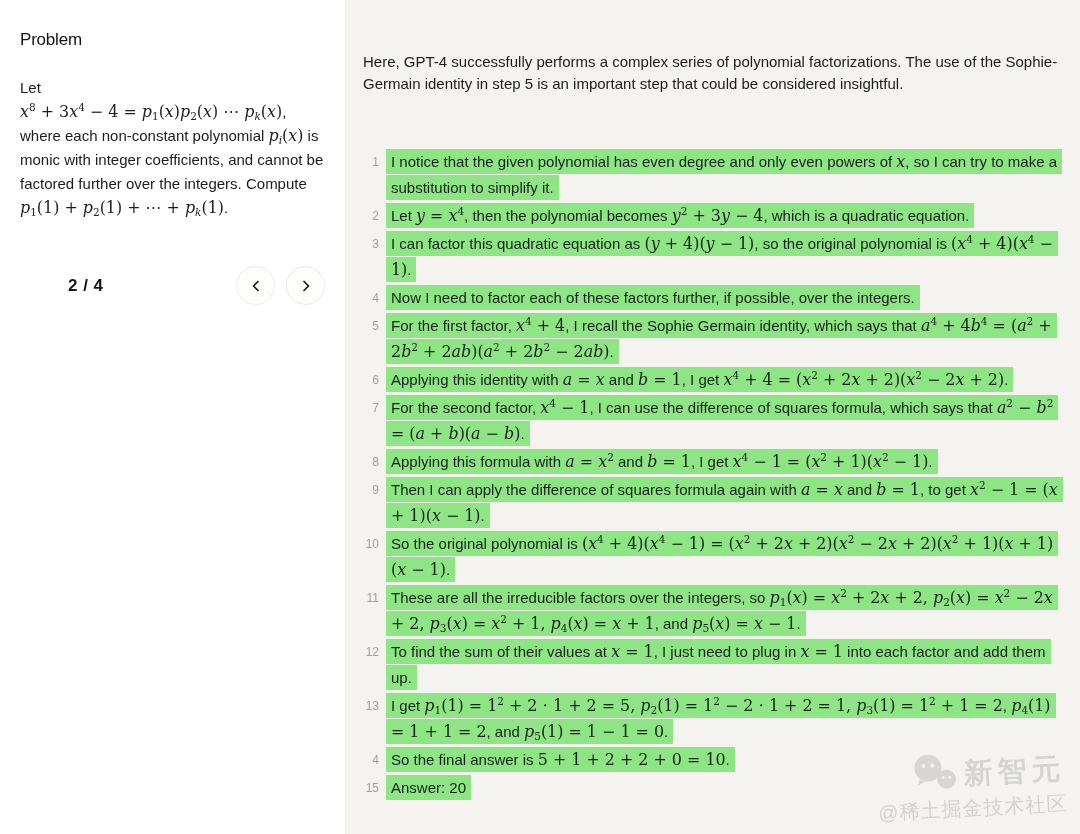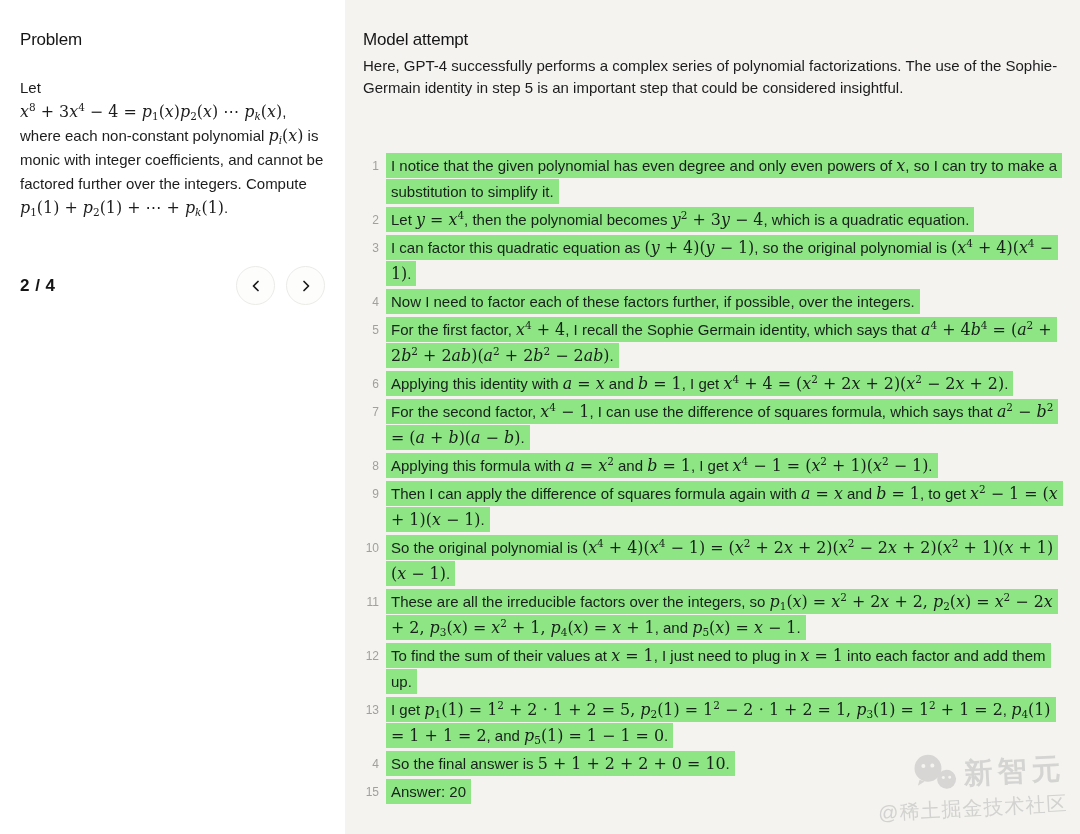--- a/index.html
+++ b/index.html
@@ -16,37 +16,38 @@
   .panel-left h2, .panel-right h2 {
     font-size: 17px; font-weight: 400; letter-spacing: -0.2px; color: #151515;
   }
   .problem-text {
     margin-top: 26px; font-size: 15px; line-height: 24px; color: #1c1c1c;
     white-space: pre-line; max-width: 308px;
   }
   .pager {
     margin-top: 46px; display: flex; align-items: center; justify-content: space-between;
     max-width: 305px;
+    margin-left: 48px;
   }
   .page-indicator { font-size: 17px; font-weight: 700; color: #151515; letter-spacing: 0.5px; }
   .pager-buttons { display: flex; gap: 11px; }
   .pager-btn {
     width: 39px; height: 39px; border-radius: 50%; border: 1px solid #ebebe8;
     background: #fdfdfc; display: flex; align-items: center; justify-content: center;
     cursor: pointer;
   }
   .pager-btn svg { display: block; }
 
   
   .panel-right {
     flex: 1; height: 100%; background: #f4f3f0; position: relative;
     padding: 30px 22px 14px 18px; overflow: hidden;
   }
   .commentary {
-    margin-top: 5px; font-size: 15px; line-height: 22px; color: #1c1c1c; max-width: 700px;
+    margin-top: 21px; font-size: 15px; line-height: 22px; color: #1c1c1c; max-width: 700px;
   }
   .steps { list-style: none; margin-top: 54px; }
   .steps li {
     display: flex; align-items: flex-start; margin-bottom: 2px;
     font-size: 15px; line-height: 26px;
   }
   .steps .num {
     width: 16px; flex-shrink: 0; text-align: right; margin-right: 7px;
     font-size: 12px; line-height: 26px; color: #a0a09d;
   }
@@ -103,21 +104,20 @@
             <svg width="12" height="12" viewBox="0 0 12 12">
                 <polyline points="4,1.5 8.5,6 4,10.5" fill="none" stroke="#1a1a1a" stroke-width="1.7" stroke-linecap="round" stroke-linejoin="round"></polyline>
               </svg>
           </span>
         </button>
       </div>
     </div>
   </aside>
 
   <main class="panel-right">
-    <h2>Model attempt</h2>
     <p class="commentary">Here, GPT-4 successfully performs a complex series of polynomial factorizations. The use of the Sophie-Germain identity in step 5 is an important step that could be considered insightful.</p>
 
     <ol class="steps">
         <li>
           <span class="num">1</span>
           <div class="step-body"><mark>I notice that the given polynomial has even degree and only even powers of <span class="math"><i>x</i></span>, so I can try to make a substitution to simplify it.</mark></div>
         </li>
         <li>
           <span class="num">2</span>
           <div class="step-body"><mark>Let <span class="math"><i>y</i> = <i>x</i><span class="sup">4</span></span>, then the polynomial becomes <span class="math"><i>y</i><span class="sup">2</span> + 3<i>y</i> − 4</span>, which is a quadratic equation.</mark></div>

